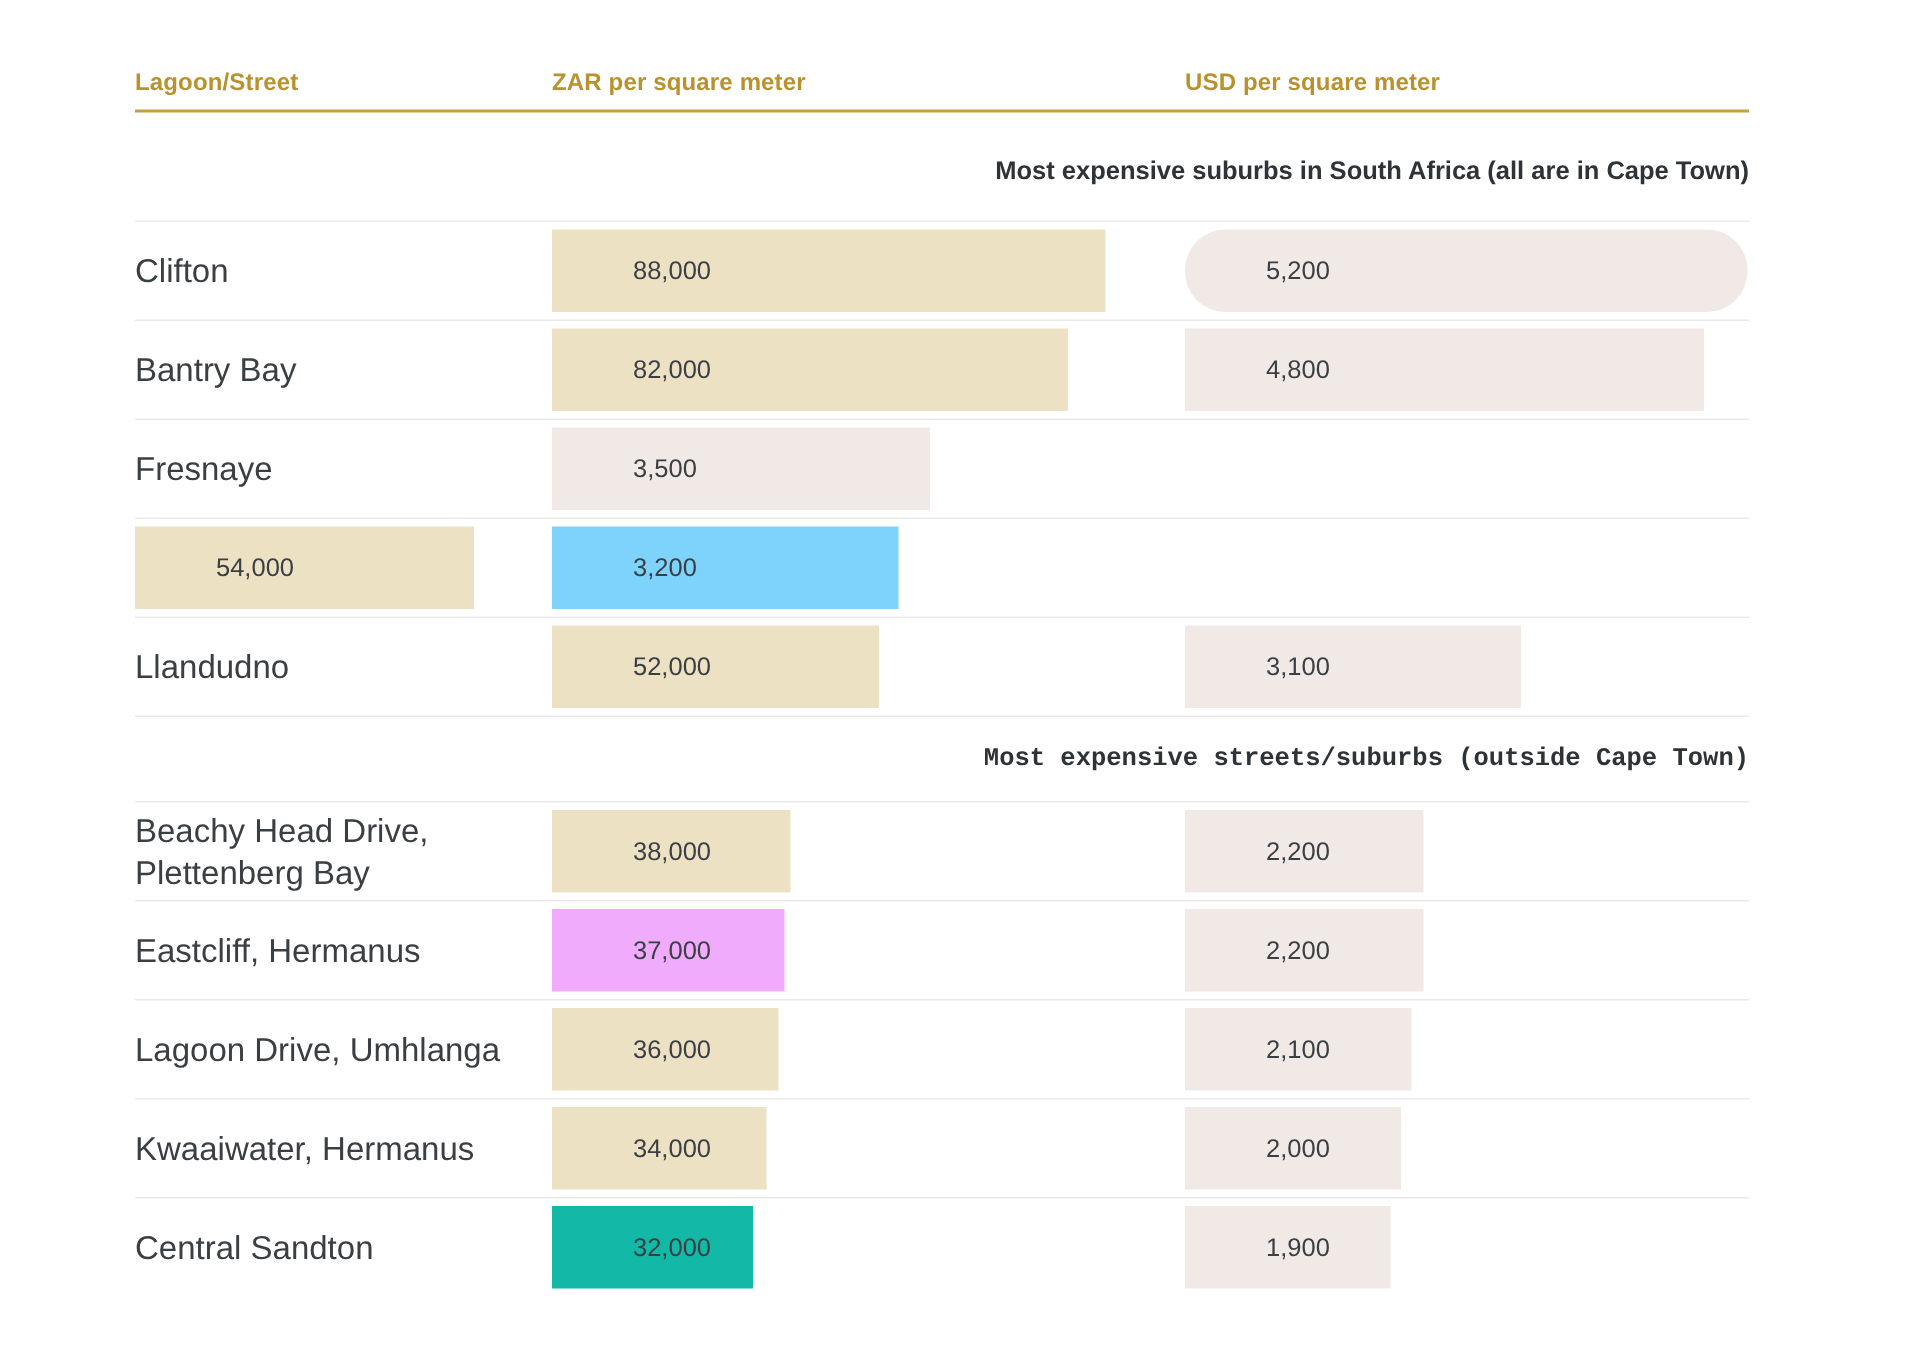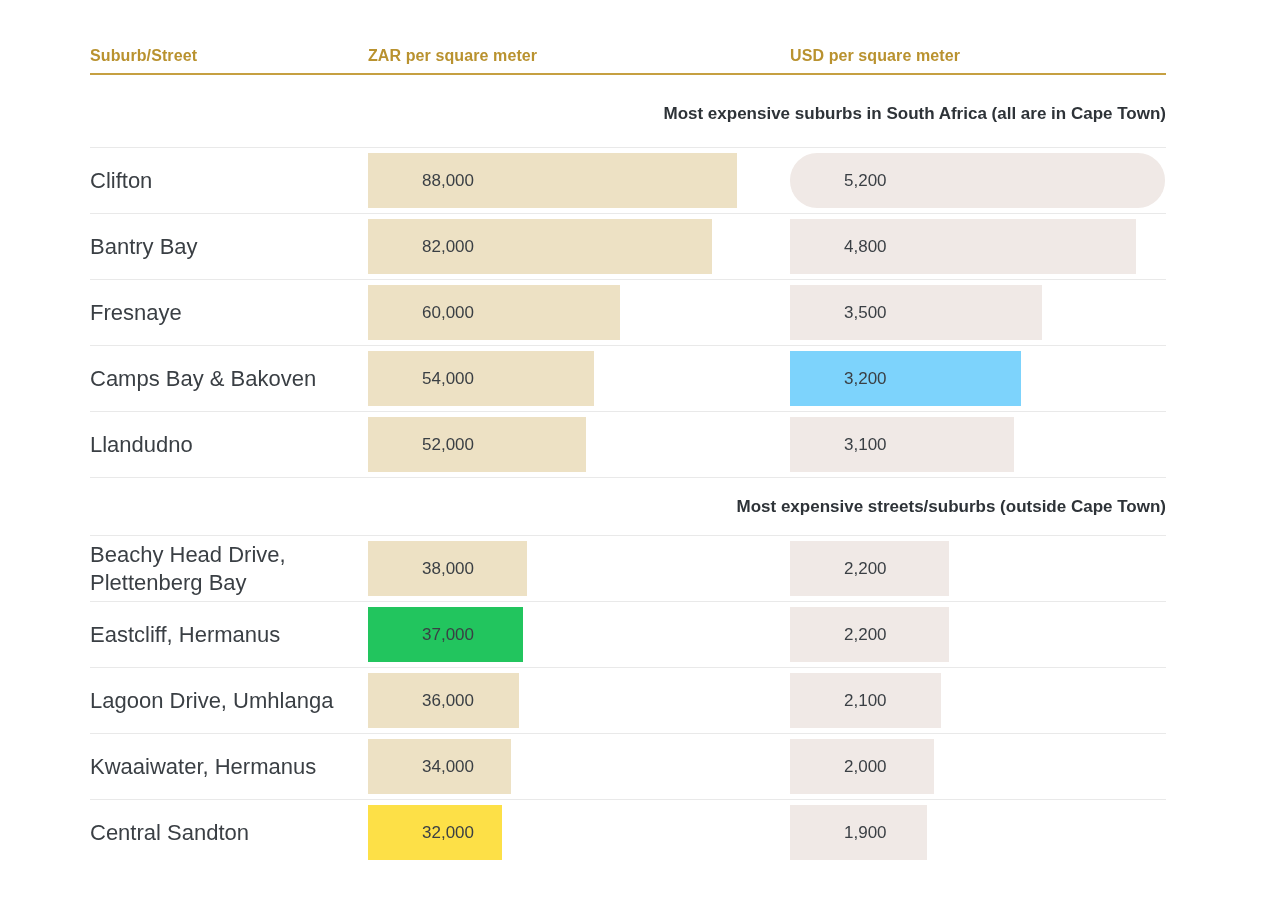--- a/index.html
+++ b/index.html
@@ -31,20 +31,21 @@
     font-weight: bold;
     color: #2e3338;
     padding-top: 29px;
     padding-bottom: 23px;
     text-align: right;
   }
   .section + .section .section-title {
     border-top: 1px solid #e9e9e9;
     padding-top: 19px;
     padding-bottom: 18px;
+    font-family: Liberation Mono, monospace;
   }
   .row {
     display: grid;
     grid-template-columns: 278px 422px 376px;
     border-top: 1px solid #e9e9e9;
     padding: 5px 0;
     align-items: center;
   }
   .cell-label {
     font-size: 22px;
@@ -63,21 +64,21 @@
     color: #3a3f44;
     padding-left: 18px;
     white-space: nowrap;
   }
 </style>
 </head>
 <body>
 
 <div class="table-wrap">
   <div class="header-row">
-    <div class="header-cell">Suburb/Street</div>
+    <div class="header-cell">Lagoon/Street</div>
     <div class="header-cell">ZAR per square meter</div>
     <div class="header-cell">USD per square meter</div>
   </div>
   <div id="sections">
   <div class="section">
     <div class="section-title">Most expensive suburbs in South Africa (all are in Cape Town)</div>
     <div class="rows">
   <div class="row">
     <div class="cell-label">Clifton</div>
     <div class="cell-zar">
@@ -101,34 +102,28 @@
     </div>
     <div class="cell-usd">
       <div class="bar usd-bar" style="width: 346px; background: rgb(240, 233, 230);">
         <span class="bar-value">4,800</span>
       </div>
     </div>
   </div>
 
   <div class="row">
     <div class="cell-label">Fresnaye</div>
-    <div class="cell-zar">
-      <div class="bar zar-bar" style="width: 252px; background: rgb(237, 225, 196);">
-        <span class="bar-value">60,000</span>
-      </div>
-    </div>
     <div class="cell-usd">
       <div class="bar usd-bar" style="width: 252px; background: rgb(240, 233, 230);">
         <span class="bar-value">3,500</span>
       </div>
     </div>
   </div>
 
   <div class="row">
-    <div class="cell-label">Camps Bay &amp; Bakoven</div>
     <div class="cell-zar">
       <div class="bar zar-bar" style="width: 226px; background: rgb(237, 225, 196);">
         <span class="bar-value">54,000</span>
       </div>
     </div>
     <div class="cell-usd">
       <div class="bar usd-bar" style="width: 231px; background: #7dd3fc;">
         <span class="bar-value">3,200</span>
       </div>
     </div>
@@ -163,21 +158,21 @@
     <div class="cell-usd">
       <div class="bar usd-bar" style="width: 159px; background: rgb(240, 233, 230);">
         <span class="bar-value">2,200</span>
       </div>
     </div>
   </div>
 
   <div class="row">
     <div class="cell-label">Eastcliff, Hermanus</div>
     <div class="cell-zar">
-      <div class="bar zar-bar" style="width: 155px; background: #22c55e;">
+      <div class="bar zar-bar" style="width: 155px; background: #f0abfc;">
         <span class="bar-value">37,000</span>
       </div>
     </div>
     <div class="cell-usd">
       <div class="bar usd-bar" style="width: 159px; background: rgb(240, 233, 230);">
         <span class="bar-value">2,200</span>
       </div>
     </div>
   </div>
 
@@ -205,21 +200,21 @@
     <div class="cell-usd">
       <div class="bar usd-bar" style="width: 144px; background: rgb(240, 233, 230);">
         <span class="bar-value">2,000</span>
       </div>
     </div>
   </div>
 
   <div class="row">
     <div class="cell-label">Central Sandton</div>
     <div class="cell-zar">
-      <div class="bar zar-bar" style="width: 134px; background: #fde047;">
+      <div class="bar zar-bar" style="width: 134px; background: #14b8a6;">
         <span class="bar-value">32,000</span>
       </div>
     </div>
     <div class="cell-usd">
       <div class="bar usd-bar" style="width: 137px; background: rgb(240, 233, 230);">
         <span class="bar-value">1,900</span>
       </div>
     </div>
   </div>
 </div>

